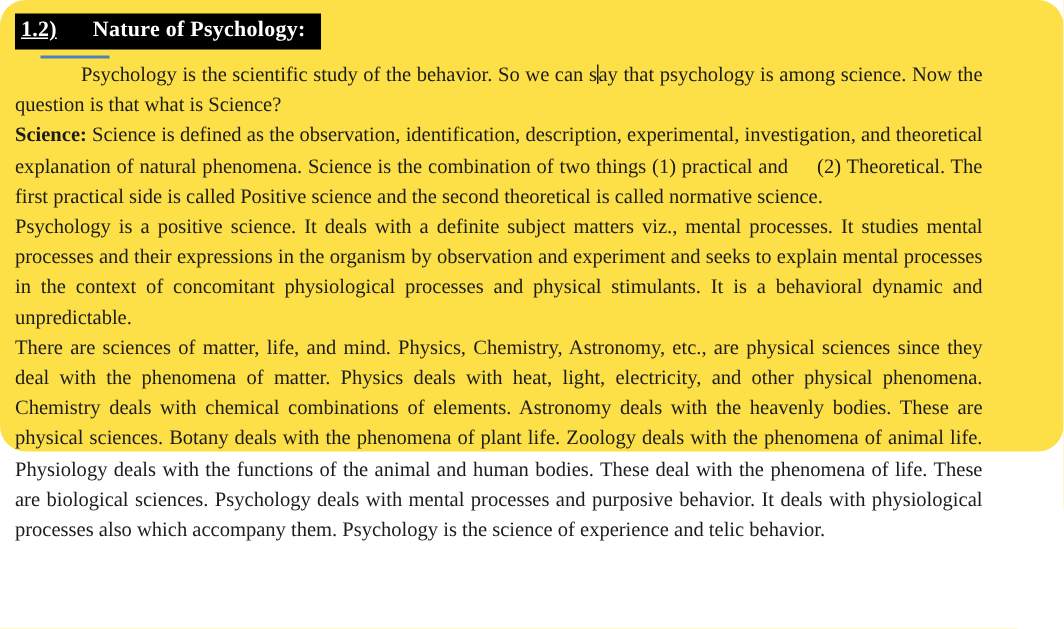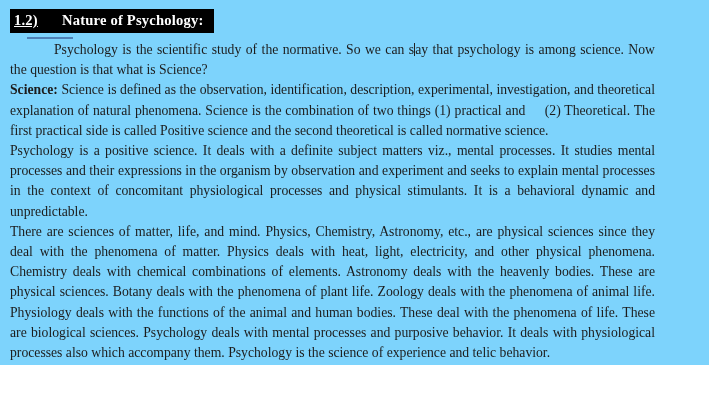--- a/index.html
+++ b/index.html
@@ -9,23 +9,24 @@
   }
   body {
     width: 709px;
     height: 419px;
     overflow: hidden;
     font-family: "Liberation Serif", serif;
   }
   .page {
     box-sizing: border-box;
     width: 709px;
-    height: 365px;
+    height: 301px;
     padding: 9px 54px 0 10px;
-    background: #7dd3fc;
+    background: #fde047;
+    border-radius: 17px;
   }
   .heading {
     display: inline-block;
     background: var(--heading-bg, #000000);
     color: var(--heading-text, #ffffff);
     font-weight: bold;
     font-size: 14.6px;
     line-height: 17px;
     padding: 3px 10px 4px 4px;
     letter-spacing: 0.2px;
@@ -60,21 +61,21 @@
 <body>
 
 <div class="page">
 
   <div class="heading">
     <span class="hnum">1.2)</span><span class="htitle">Nature of Psychology:</span>
   </div>
 
   <div class="accent-line"></div>
 
-  <p class="para indent"><span>Psychology is the scientific study of the normative. So we can s</span><span class="caret"></span><span>ay that psychology is among science. Now the question is that what is Science?</span></p>
+  <p class="para indent"><span>Psychology is the scientific study of the behavior. So we can s</span><span class="caret"></span><span>ay that psychology is among science. Now the question is that what is Science?</span></p>
 
   <p class="para"><b>Science:</b><span> Science is defined as the observation, identification, description, experimental, investigation, and theoretical explanation of natural phenomena. Science is the combination of two things (1) practical and &nbsp;&nbsp;&nbsp;&nbsp;(2) Theoretical. The first practical side is called Positive science and the second theoretical is called normative science.</span></p>
 
   <p class="para">Psychology is a positive science. It deals with a definite subject matters viz., mental processes. It studies mental processes and their expressions in the organism by observation and experiment and seeks to explain mental processes in the context of concomitant physiological processes and physical stimulants. It is a behavioral dynamic and unpredictable.</p>
 
   <p class="para">There are sciences of matter, life, and mind. Physics, Chemistry, Astronomy, etc., are physical sciences since they deal with the phenomena of matter. Physics deals with heat, light, electricity, and other physical phenomena. Chemistry deals with chemical combinations of elements. Astronomy deals with the heavenly bodies. These are physical sciences. Botany deals with the phenomena of plant life. Zoology deals with the phenomena of animal life. Physiology deals with the functions of the animal and human bodies. These deal with the phenomena of life. These are biological sciences. Psychology deals with mental processes and purposive behavior. It deals with physiological processes also which accompany them. Psychology is the science of experience and telic behavior.</p>
 
 </div>
 
 </body></html>

